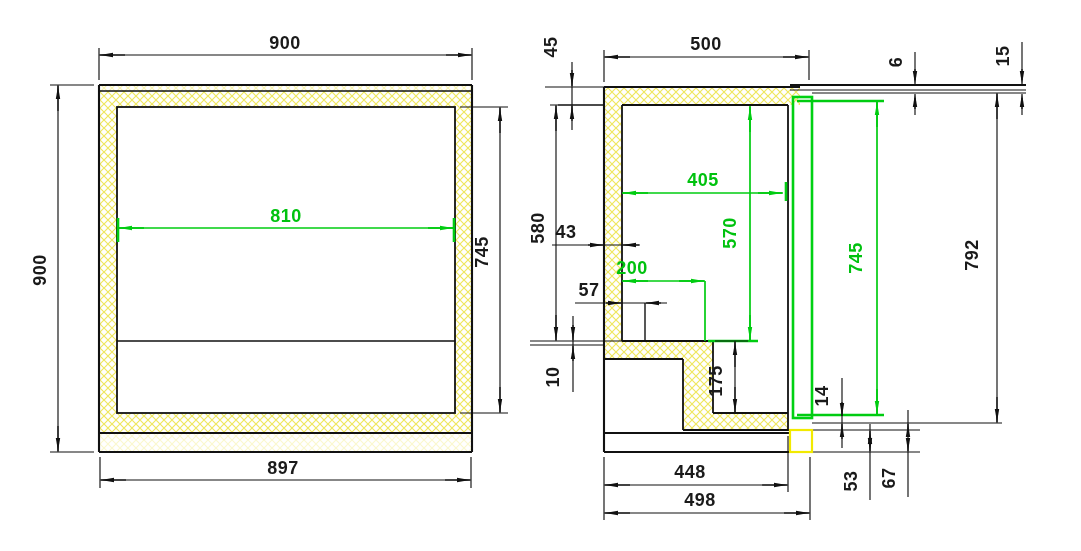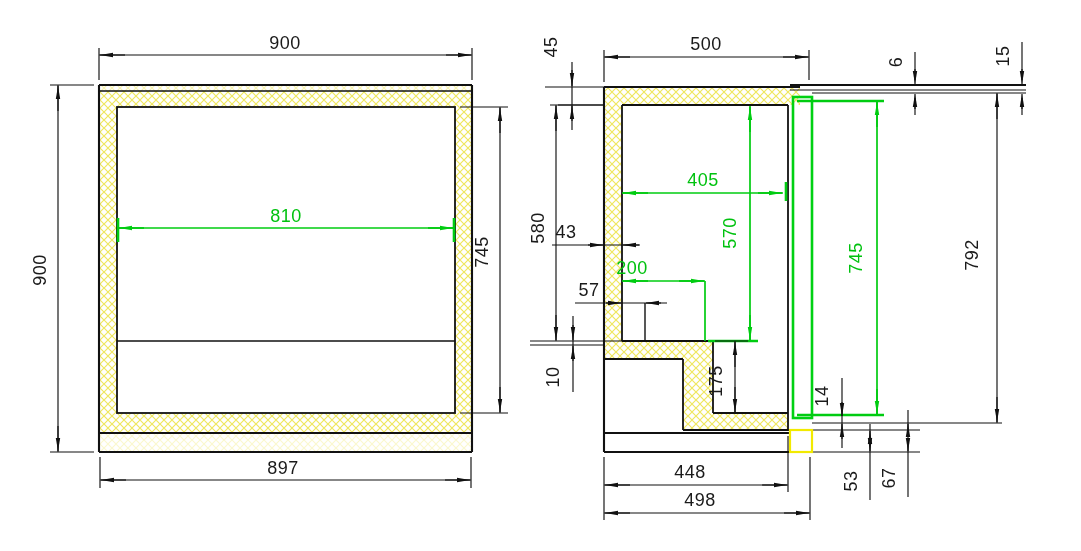--- a/index.html
+++ b/index.html
@@ -1,16 +1,16 @@
 <!DOCTYPE html>
 <html><head>
 <meta charset="utf-8">
 <style>
   html,body{margin:0;padding:0;background:#fff;}
-  #stage{position:relative;width:1026px;height:551px;background:#ffffff;overflow:hidden;}
+  #stage{position:relative;width:1026px;height:551px;background:#ffffff;overflow:hidden;font-weight:bold;}
   svg{display:block;}
   
   .w2  {stroke:#111;stroke-width:2.1;fill:none;}
   .w18 {stroke:#111;stroke-width:1.8;fill:none;}
   .w14 {stroke:#111;stroke-width:1.4;fill:none;}
   
   .dim {stroke:#111;stroke-width:1.15;fill:none;}
   
   .dimg{stroke:#00cc11;stroke-width:1.7;fill:none;}
   .gbar{stroke:#00cc11;stroke-width:2.6;fill:none;}

